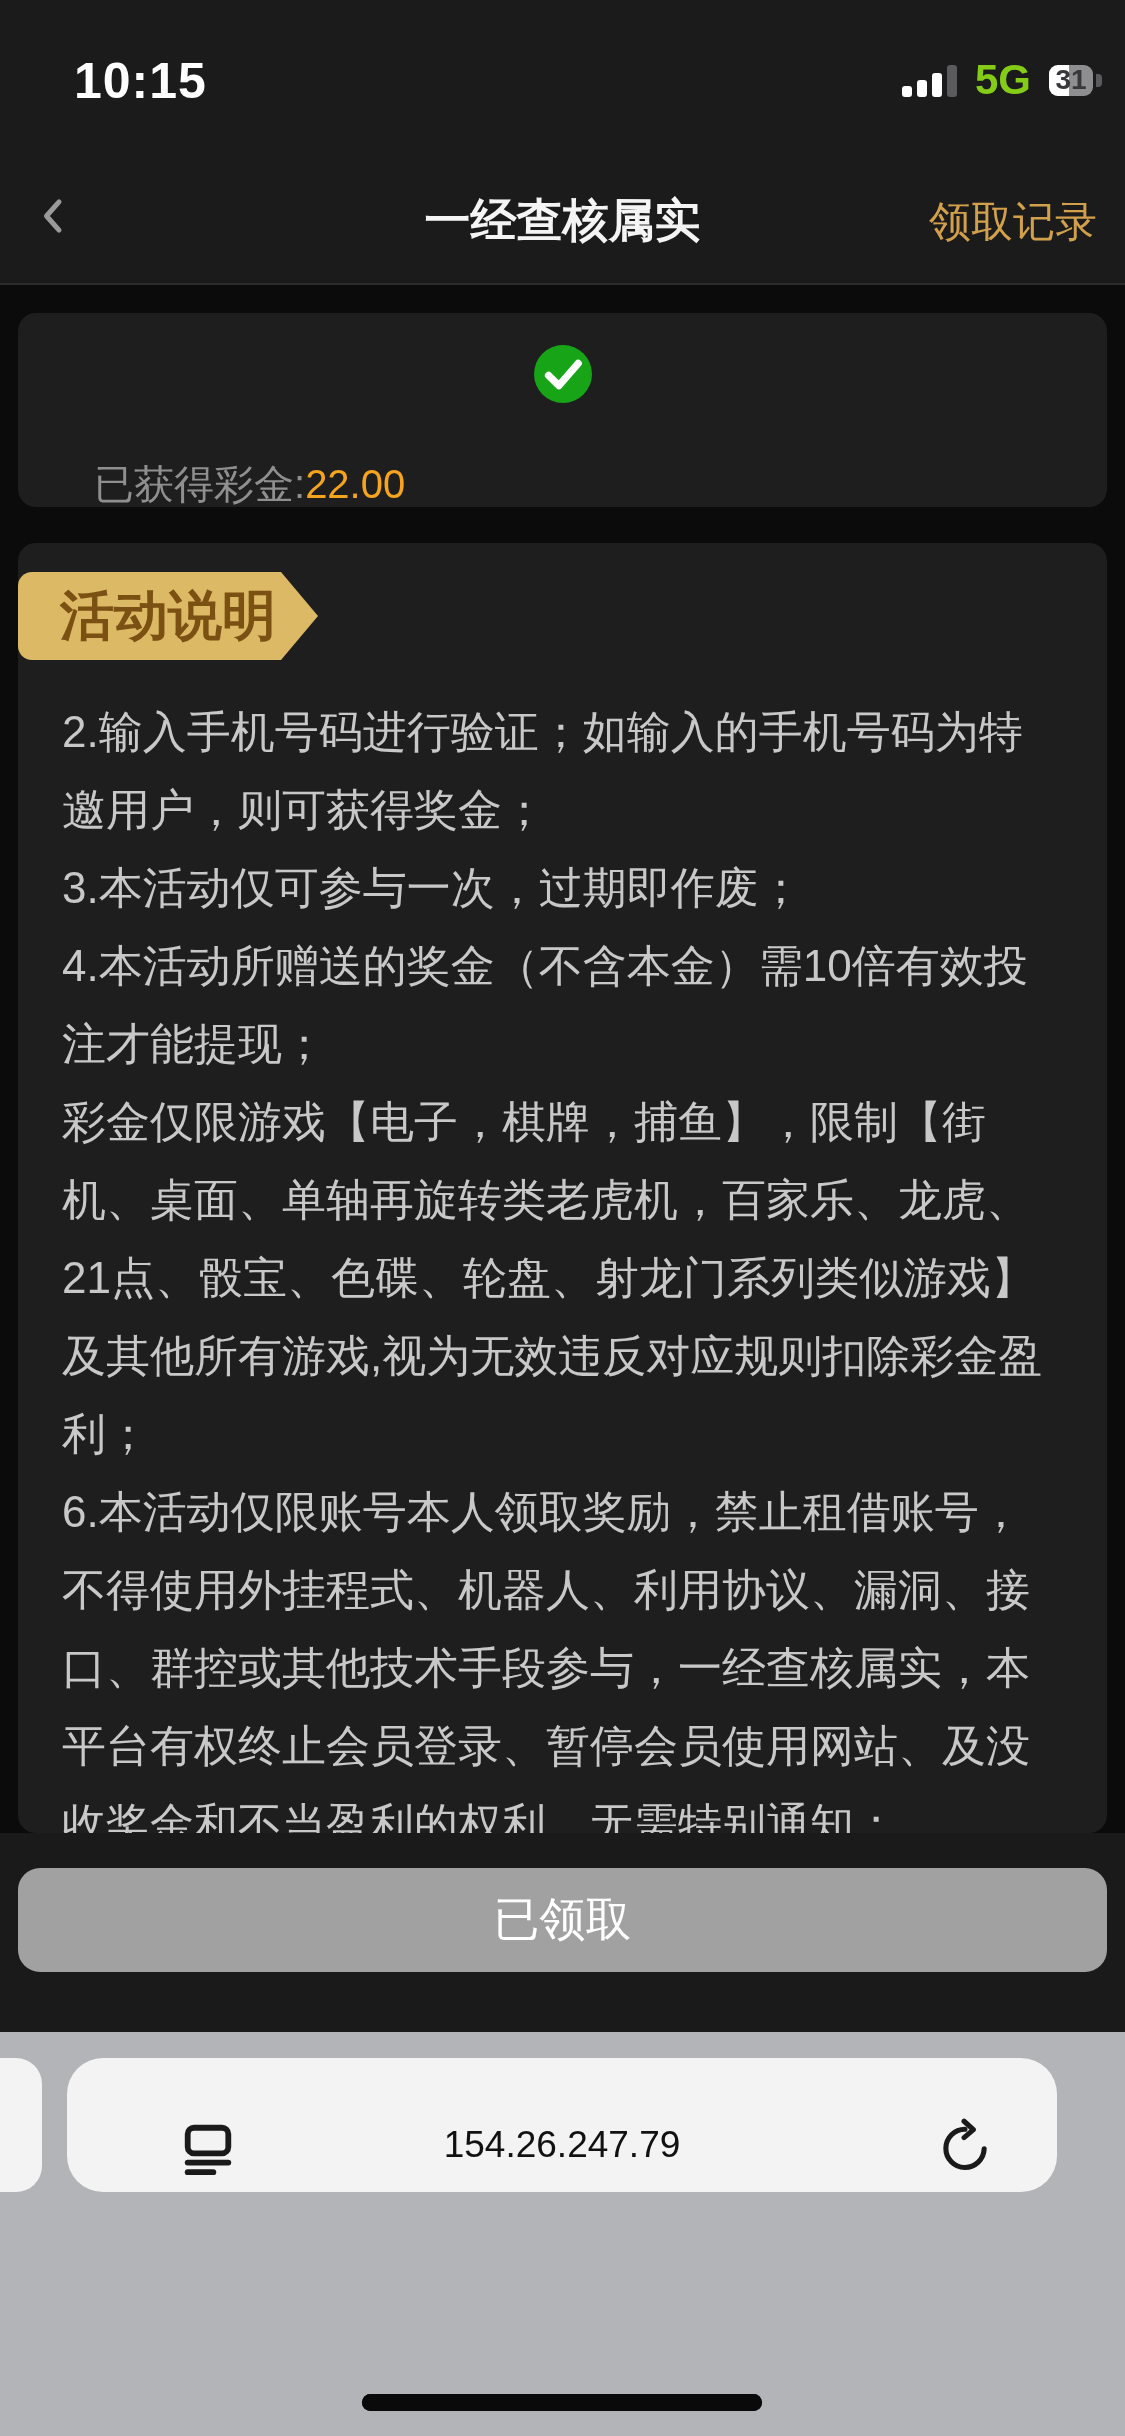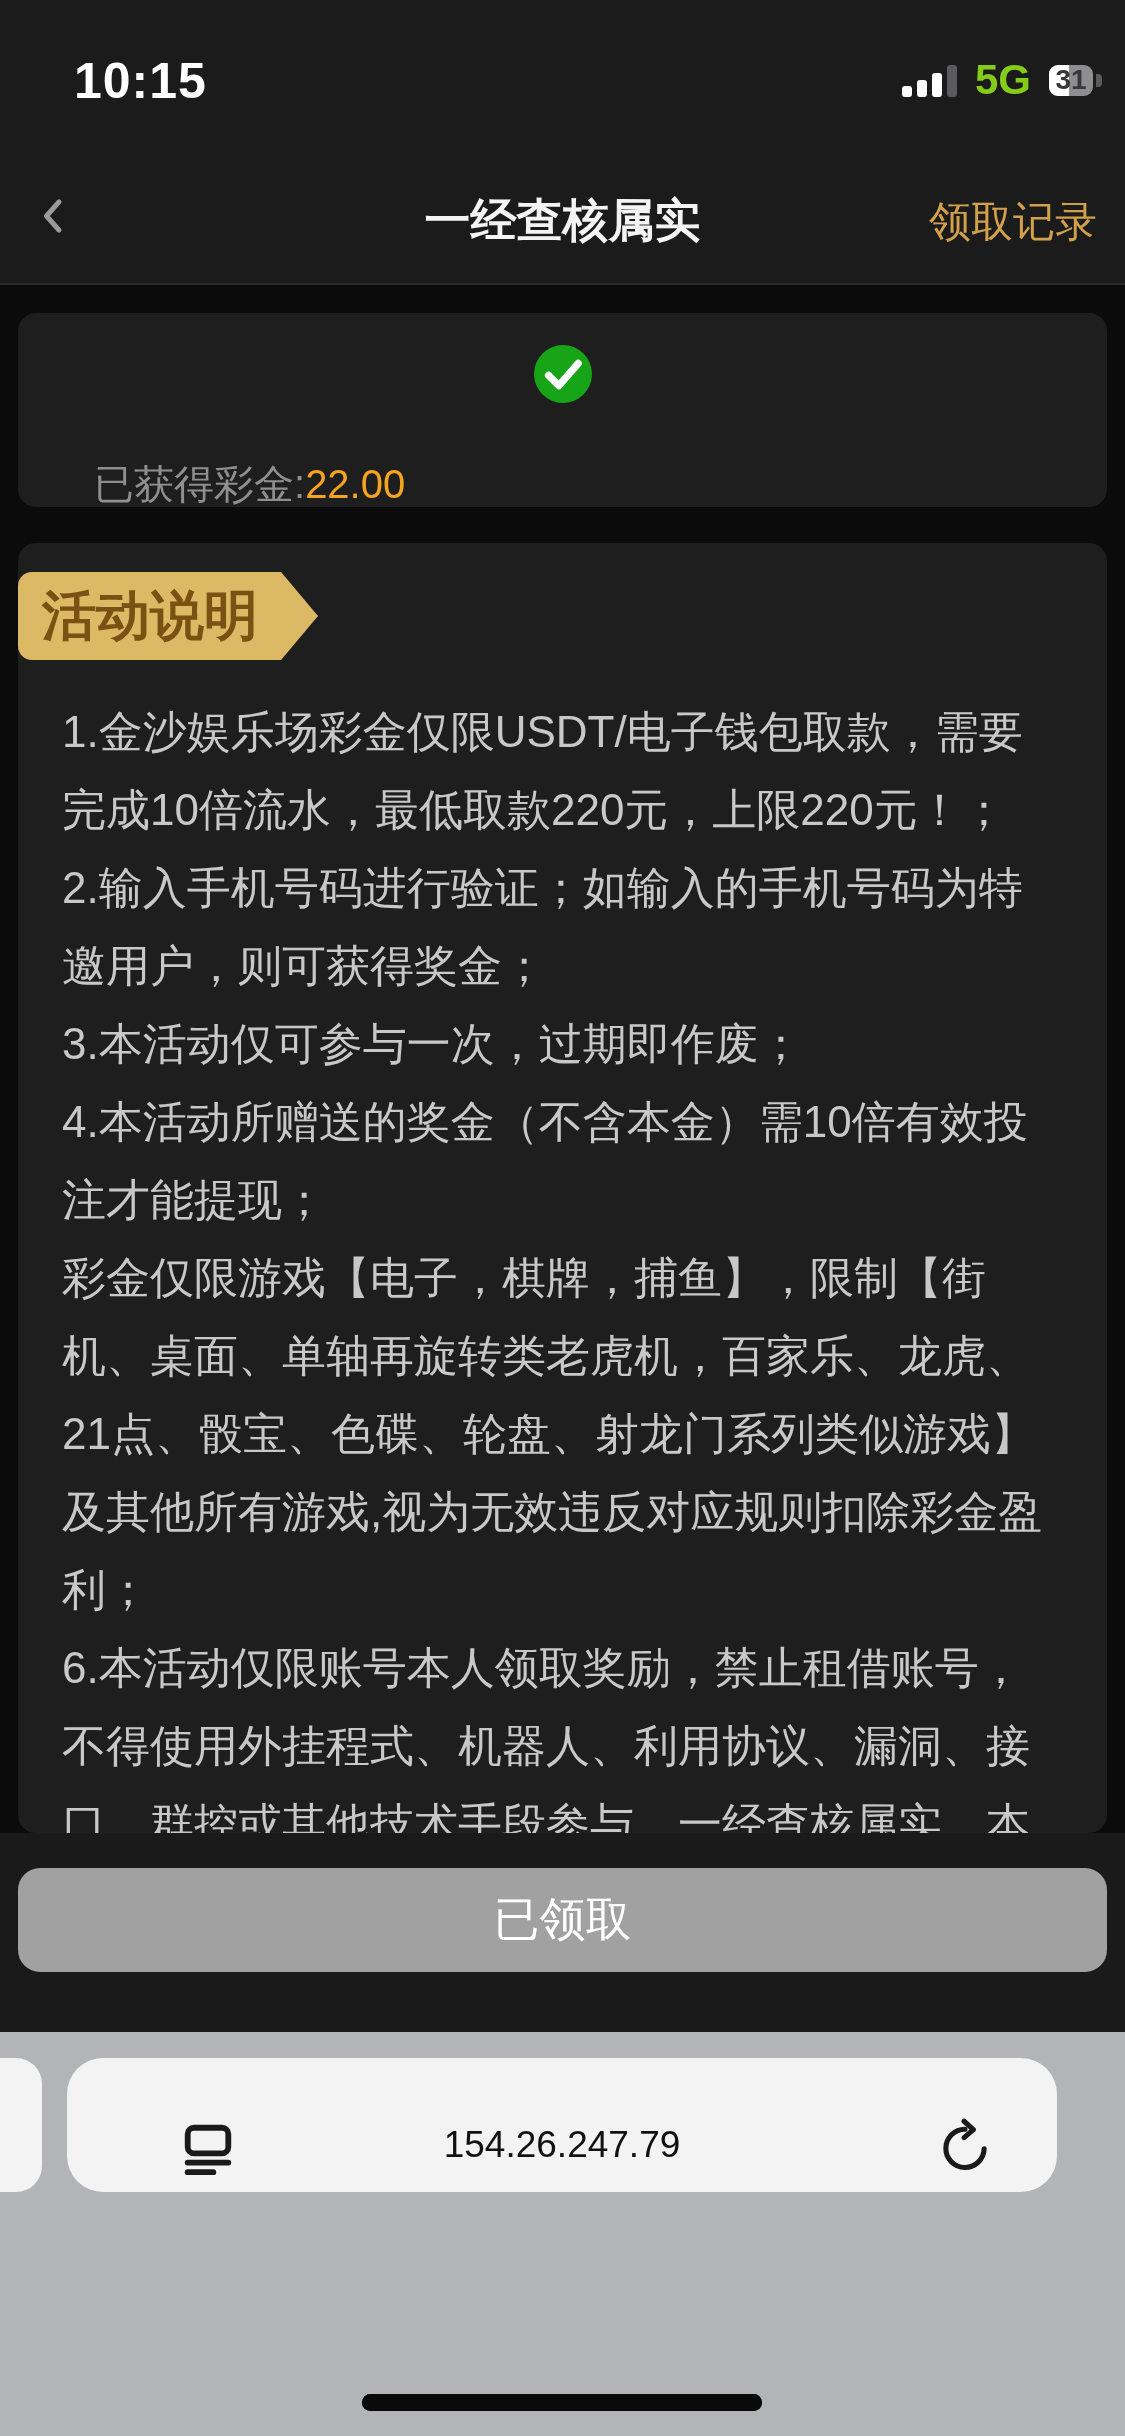--- a/index.html
+++ b/index.html
@@ -36,21 +36,21 @@
   .successmsg{color:#f2f2f2;font-size:46px;font-weight:500;}
   .bonusline{position:absolute;left:44px;top:144px;font-size:40px;color:#8f8f8f;margin-left:32px;}
   .bonusline .val{color:#f5a51d;}
 
   
   .activity{top:543px;height:1290px;overflow:hidden;}
   .ribbon{position:absolute;left:0;top:29px;width:300px;height:88px;background:#dcb964;
           border-radius:14px 0 0 14px;
           clip-path:polygon(0 0,263px 0,300px 44px,263px 88px,0 88px);
           display:flex;align-items:center;}
-  .ribbon span{padding-left:24px;font-size:54px;font-weight:700;color:#7b5013;}
+  .ribbon span{padding-left:42px;font-size:54px;font-weight:700;color:#7b5013;}
   .rules{position:absolute;left:44px;right:44px;top:150px;font-size:44px;line-height:78px;color:#c8c8c8;}
   .rules p{margin:0;}
 
   
   .footer{position:absolute;top:1833px;left:0;width:100%;height:199px;background:#1a1a1b;}
   .claimbtn{position:absolute;left:18px;top:35px;width:1089px;height:104px;border-radius:22px;background:#a1a1a1;
             display:flex;align-items:center;justify-content:center;color:#fff;font-size:46px;font-weight:500;cursor:pointer;}
 
   
   .safari{position:absolute;top:2032px;left:0;width:100%;height:404px;background:#b2b4b7;}
@@ -108,21 +108,20 @@
     <div class="bonusline">
       <span>已获得彩金:</span><span class="val">22.00</span>
     </div>
   </div>
 
   <div class="card activity">
     <div class="ribbon">
       <span>活动说明</span>
     </div>
     <div class="rules">
-      <p>1.金沙娱乐场彩金仅限USDT/电子钱包取款，需要完成10倍流水，最低取款220元，上限220元！；</p>
       <p>2.输入手机号码进行验证；如输入的手机号码为特邀用户，则可获得奖金；</p>
       <p>3.本活动仅可参与一次，过期即作废；</p>
       <p>4.本活动所赠送的奖金（不含本金）需10倍有效投注才能提现；</p>
       <p>彩金仅限游戏【电子，棋牌，捕鱼】，限制【街机、桌面、单轴再旋转类老虎机，百家乐、龙虎、21点、骰宝、色碟、轮盘、射龙门系列类似游戏】及其他所有游戏,视为无效违反对应规则扣除彩金盈利；</p>
       <p>6.本活动仅限账号本人领取奖励，禁止租借账号，不得使用外挂程式、机器人、利用协议、漏洞、接口、群控或其他技术手段参与，一经查核属实，本平台有权终止会员登录、暂停会员使用网站、及没收奖金和不当盈利的权利，无需特别通知；</p>
 
     </div>
   </div>
 
   <div class="footer">

